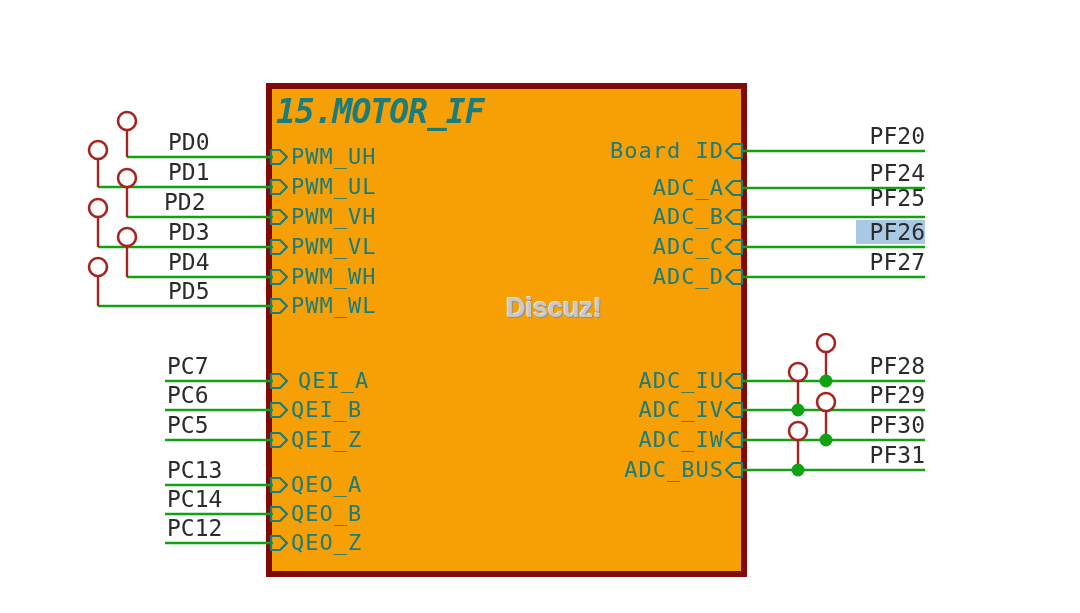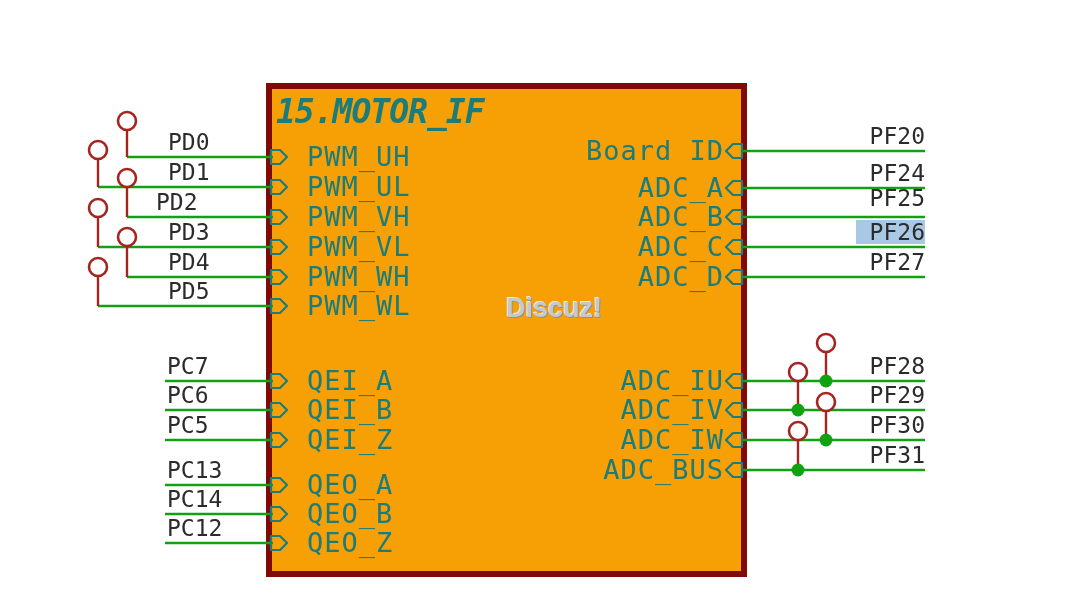--- a/index.html
+++ b/index.html
@@ -12,25 +12,24 @@
   }
   svg.layer{position:absolute;left:0;top:0;}
   .block-rect{fill:var(--block-fill,#F7A005);stroke:var(--block-border,#7F0A08);stroke-width:6;}
   .wire{stroke:var(--wire,#11A211);stroke-width:2.6;fill:none;}
   .stem{stroke:var(--circle,#A62420);stroke-width:2.4;fill:none;}
   .term{stroke:var(--circle,#A62420);stroke-width:2.6;fill:#ffffff;}
   .junction{fill:var(--wire,#11A211);stroke:none;}
   .chev{stroke:var(--pin-text,#1B7C7C);stroke-width:2.2;fill:none;stroke-linejoin:round;}
   .pin-name{
     position:absolute;
-    font-size:27px;line-height:28px;
+    font-size:22px;line-height:28px;
     letter-spacing:1px;
     color:var(--pin-text,#1B7C7C);
     white-space:pre;
-    margin-left:16px;
   }
   .pin-name.right{text-align:center;}
   .net-label{
     position:absolute;
     font-size:23px;line-height:24px;
     color:var(--label-text,#2B2B2B);
     white-space:pre;
   }
   .net-label.right{text-align:left;}
   .net-label.highlighted{background:var(--highlight,#A8C8E4);padding-left:14px;}
@@ -161,40 +160,40 @@
   <div class="block-title">15.MOTOR_IF</div>
 
   <div class="watermark">Discuz!</div>
 
   <span class="pin-name" style="left:291px;top:143px">PWM_UH</span>
   <span class="pin-name" style="left:291px;top:173px">PWM_UL</span>
   <span class="pin-name" style="left:291px;top:203px">PWM_VH</span>
   <span class="pin-name" style="left:291px;top:233px">PWM_VL</span>
   <span class="pin-name" style="left:291px;top:263px">PWM_WH</span>
   <span class="pin-name" style="left:291px;top:292px">PWM_WL</span>
-  <span class="pin-name" style="left:291px;top:367px">QEI_A</span>
+  <span class="pin-name" style="left:298px;top:367px">QEI_A</span>
   <span class="pin-name" style="left:291px;top:396px">QEI_B</span>
   <span class="pin-name" style="left:291px;top:426px">QEI_Z</span>
   <span class="pin-name" style="left:291px;top:471px">QEO_A</span>
   <span class="pin-name" style="left:291px;top:500px">QEO_B</span>
   <span class="pin-name" style="left:291px;top:529px">QEO_Z</span>
 
   <span class="pin-name right" style="right:356px;top:137px">Board ID</span>
   <span class="pin-name right" style="right:356px;top:174px">ADC_A</span>
   <span class="pin-name right" style="right:356px;top:203px">ADC_B</span>
   <span class="pin-name right" style="right:356px;top:233px">ADC_C</span>
   <span class="pin-name right" style="right:356px;top:263px">ADC_D</span>
   <span class="pin-name right" style="right:356px;top:367px">ADC_IU</span>
   <span class="pin-name right" style="right:356px;top:396px">ADC_IV</span>
   <span class="pin-name right" style="right:356px;top:426px">ADC_IW</span>
   <span class="pin-name right" style="right:356px;top:456px">ADC_BUS</span>
 
   <span class="net-label" style="left:168px;top:130px">PD0</span>
   <span class="net-label" style="left:168px;top:160px">PD1</span>
-  <span class="net-label" style="left:156px;top:190px">PD2</span>
+  <span class="net-label" style="left:164px;top:190px">PD2</span>
   <span class="net-label" style="left:168px;top:220px">PD3</span>
   <span class="net-label" style="left:168px;top:250px">PD4</span>
   <span class="net-label" style="left:168px;top:279px">PD5</span>
   <span class="net-label" style="left:167px;top:354px">PC7</span>
   <span class="net-label" style="left:167px;top:383px">PC6</span>
   <span class="net-label" style="left:167px;top:413px">PC5</span>
   <span class="net-label" style="left:167px;top:458px">PC13</span>
   <span class="net-label" style="left:167px;top:487px">PC14</span>
   <span class="net-label" style="left:167px;top:516px">PC12</span>
 

